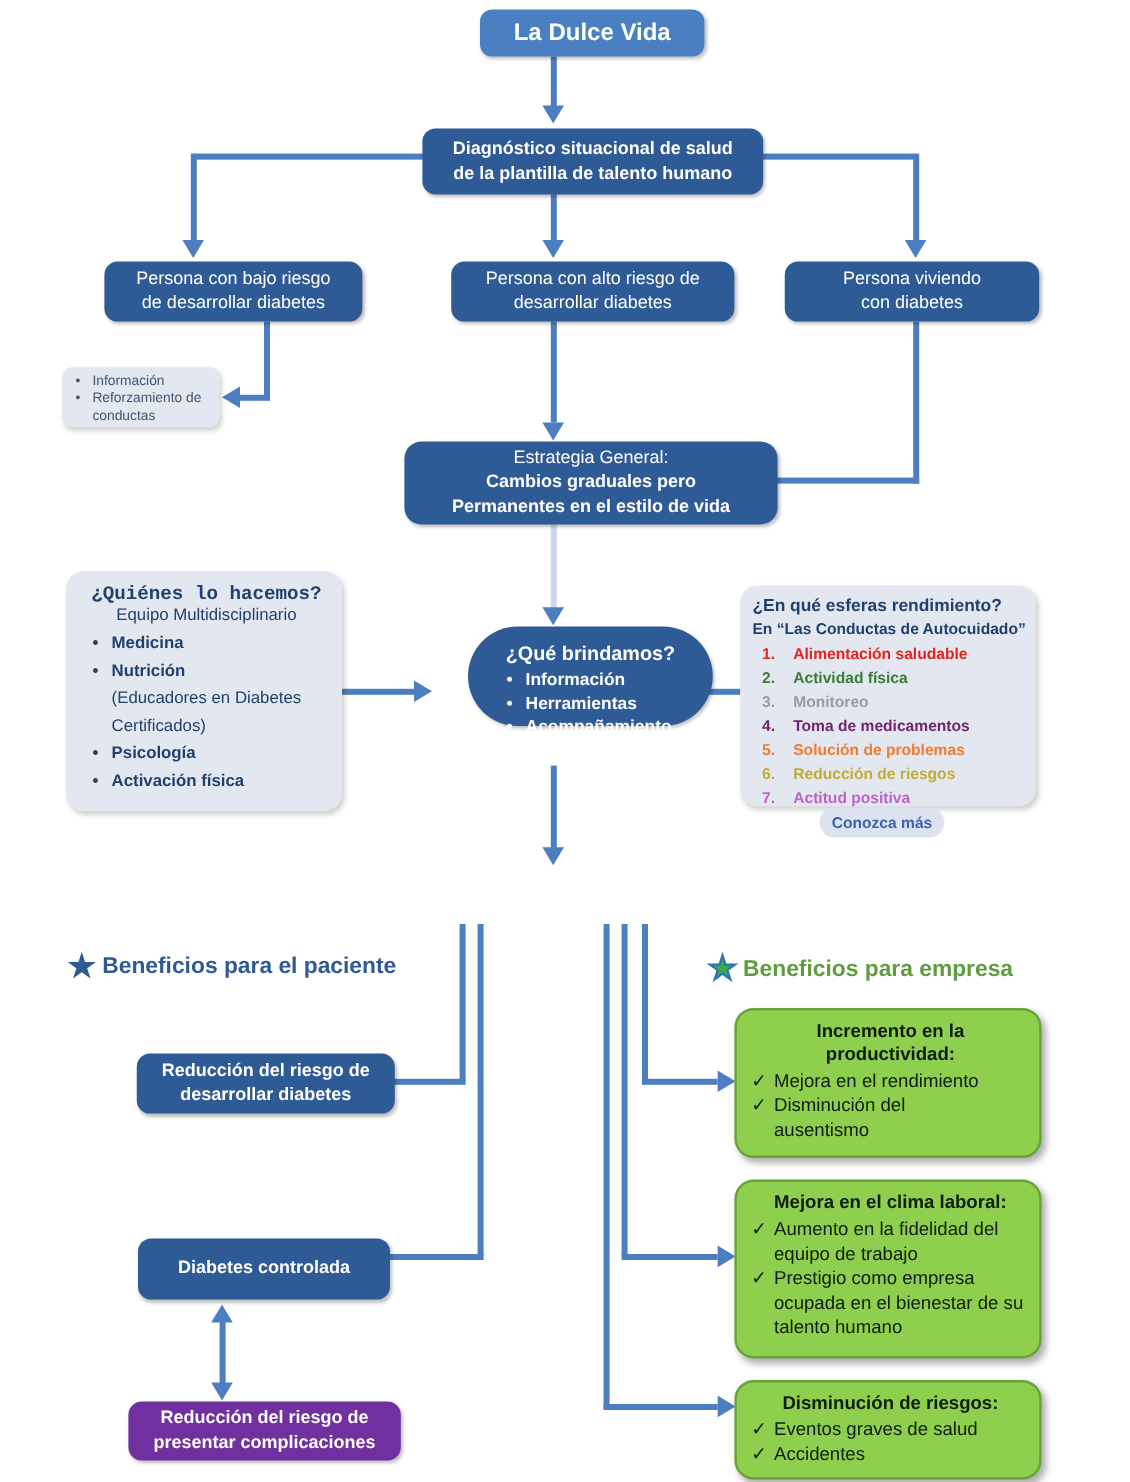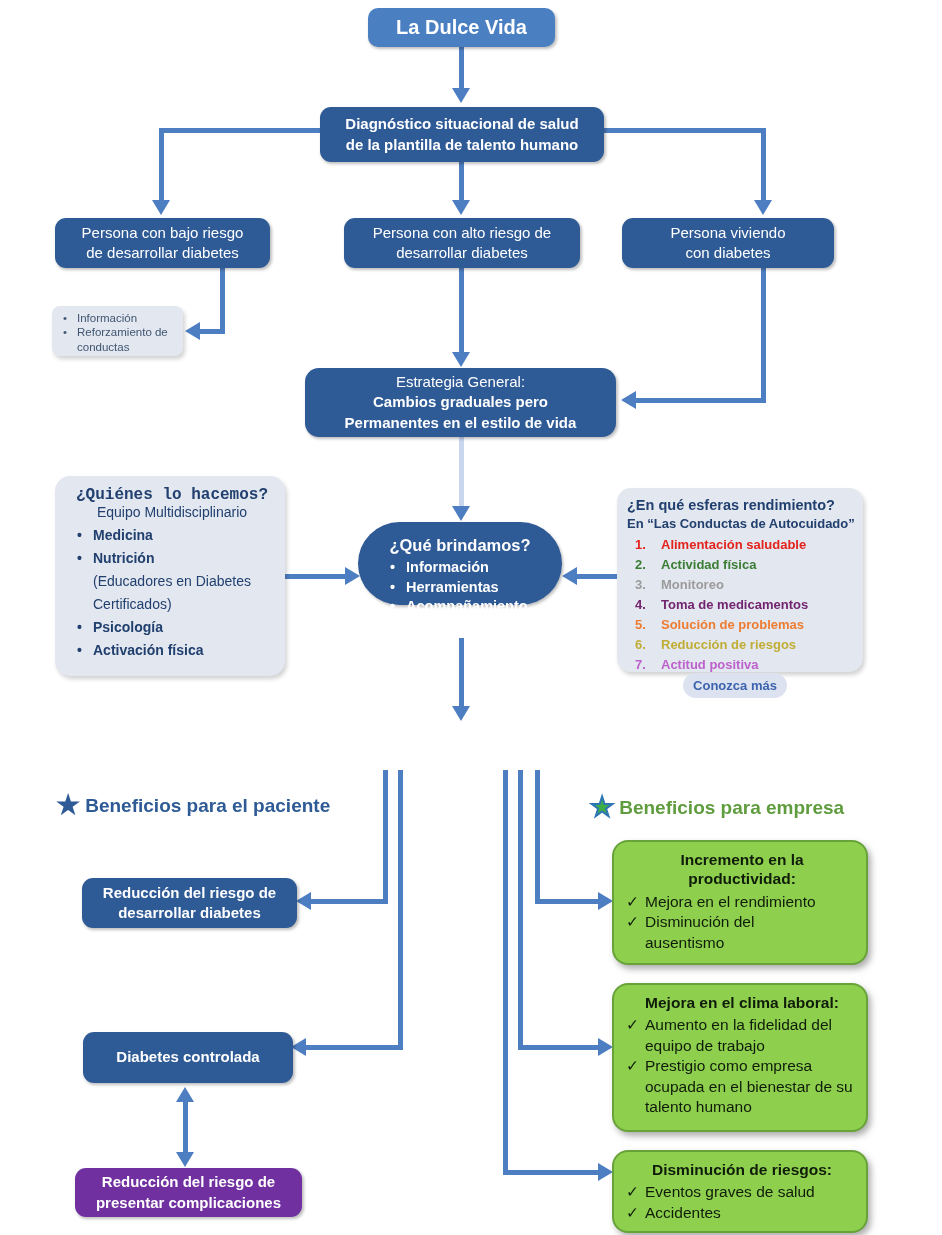--- a/index.html
+++ b/index.html
@@ -8,21 +8,21 @@
   .abs{position:absolute;box-sizing:border-box;}
   
   .ln{position:absolute;background:#4d7ec1;}
   .ln.lt{background:#c9d7ee;}
   .ad{position:absolute;width:0;height:0;border-left:9px solid transparent;border-right:9px solid transparent;border-top:15px solid #4d7ec1;}
   .au{position:absolute;width:0;height:0;border-left:9px solid transparent;border-right:9px solid transparent;border-bottom:15px solid #4d7ec1;}
   .al{position:absolute;width:0;height:0;border-top:9px solid transparent;border-bottom:9px solid transparent;border-right:15px solid #4d7ec1;}
   .ar{position:absolute;width:0;height:0;border-top:9px solid transparent;border-bottom:9px solid transparent;border-left:15px solid #4d7ec1;}
   
   .navy{background:#2e5a96;color:#fff;border-radius:11px;display:flex;flex-direction:column;
-        justify-content:center;text-align:center;box-shadow:1.5px 2px 3px rgba(0,0,0,.25);z-index:2;}
+        justify-content:center;text-align:center;box-shadow:1.5px 2px 3px rgba(0,0,0,.25);z-index:2;margin-left:32px;}
   .navy span{display:block;line-height:1.35;}
   .bold{font-weight:bold;}
   .title-box{background:#4a80c2;border-radius:10px;font-weight:bold;font-size:20px;}
   .gray{background:#e3e7ef;border-radius:15px;color:#21406f;box-shadow:2px 3px 4px rgba(0,0,0,.18);z-index:2;}
   .purple{background:#7030a0;}
   .green{background:#8ed04e;border:2px solid #68a339;border-radius:16px;color:#101c0a;
          box-shadow:3px 4px 6px rgba(110,110,110,.55);z-index:2;padding:8px 6px 4px 10px;}
   .green .gtitle{font-weight:bold;font-size:15.5px;text-align:center;line-height:1.25;margin-bottom:3px;}
   .chk{position:relative;padding-left:21px;font-size:15.5px;line-height:1.32;}
   .chk .ck{position:absolute;left:2px;top:0;}

